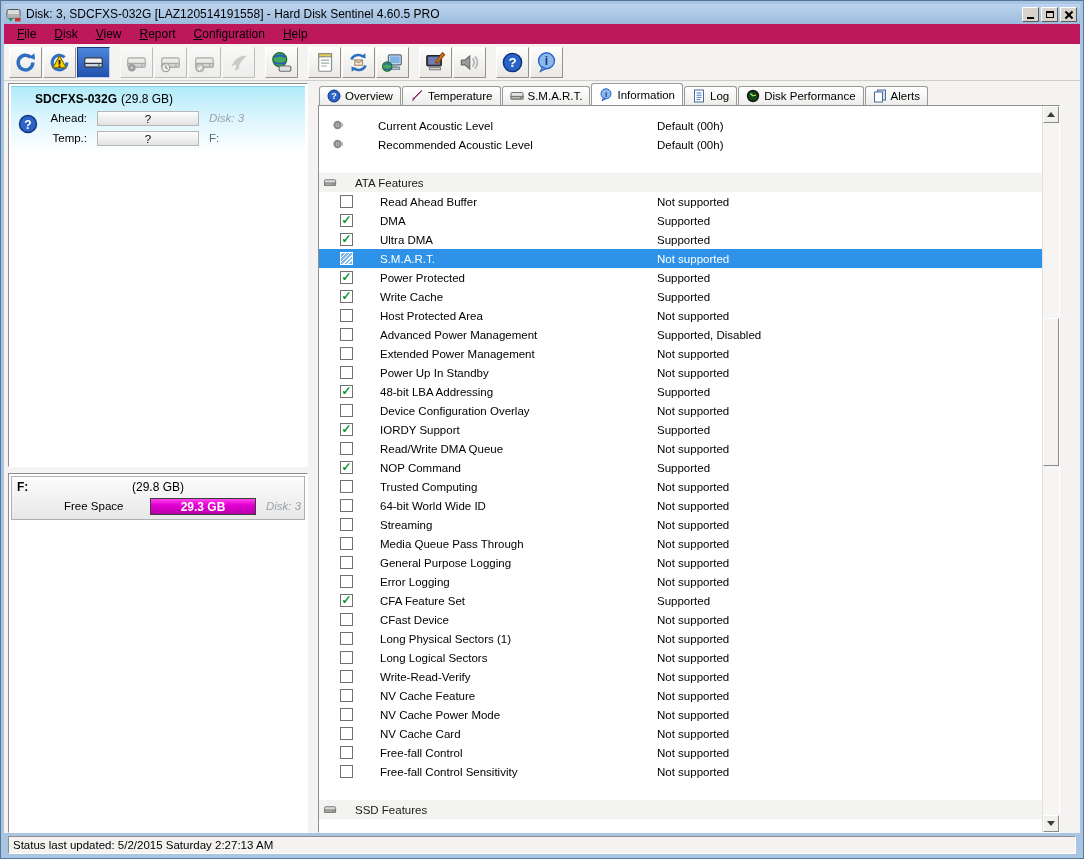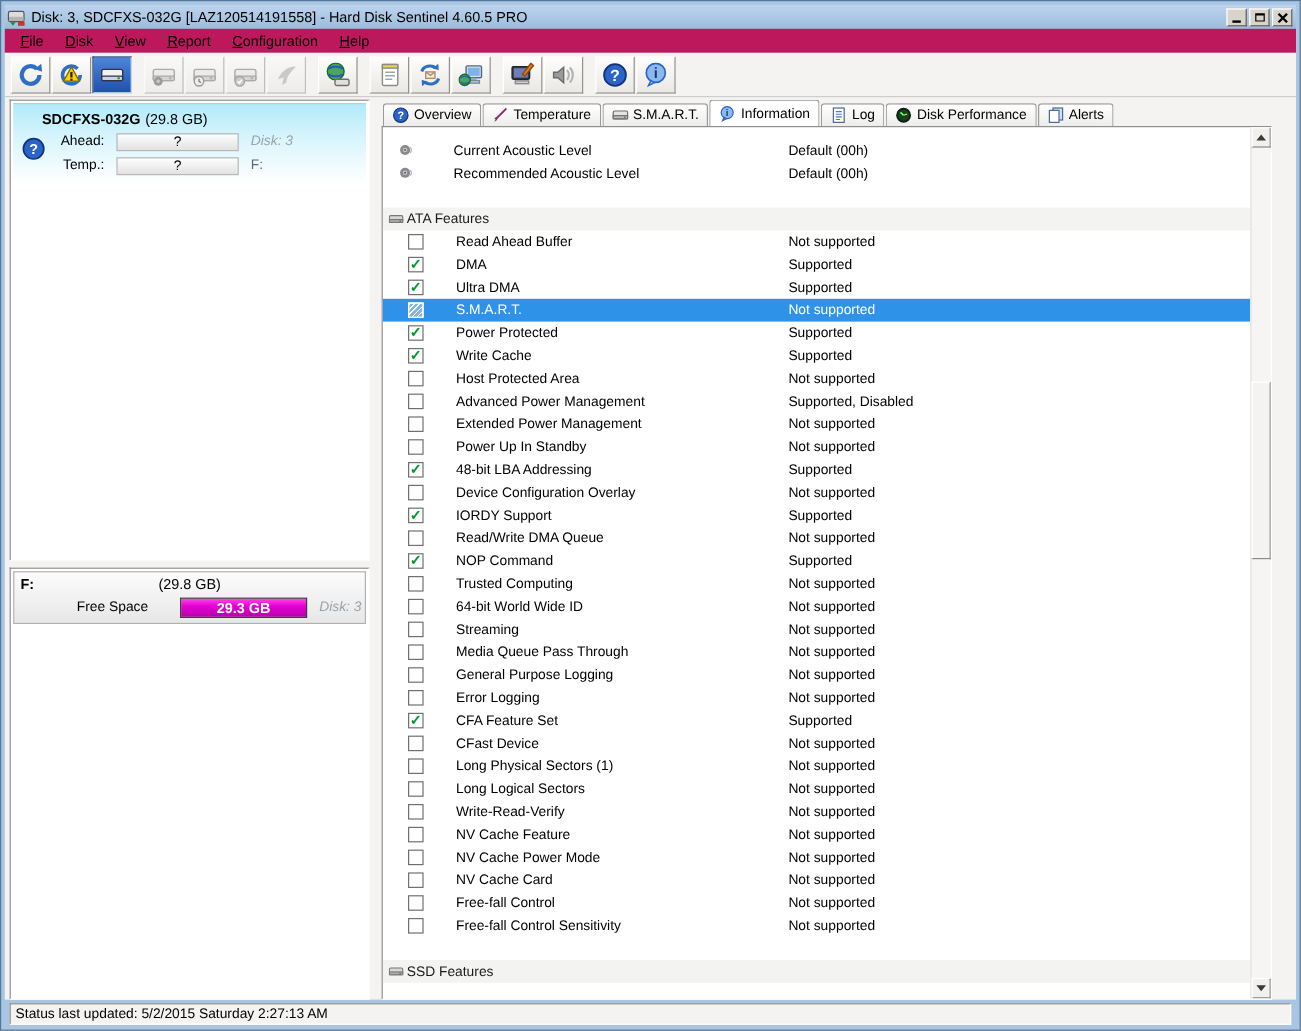--- a/index.html
+++ b/index.html
@@ -90,21 +90,21 @@
               border-color:#8e8e8e #fff #fff #8e8e8e; display:flex; overflow:hidden; }
   .list { flex:1; min-width:0; padding-top:10px; overflow:hidden; }
 
   .lrow { height:19px; position:relative; display:flex; align-items:center; }
   .lrow .value { position:absolute; left:338px; white-space:nowrap; }
   .lrow.gap { height:19px; }
   .toprow .licon { position:absolute; left:13px; top:3px; }
   .toprow .tlabel { position:absolute; left:31px;margin-left:28px; }
   .sect { background:#f3f3f1; }
   .sect .licon { position:absolute; left:5px; top:3px; }
-  .sect .stitle { position:absolute; left:20px; color:#1a1a1a; }
+  .sect .stitle { position:absolute; left:36px; color:#1a1a1a; }
   .feat .flabel { position:absolute; left:38px; white-space:nowrap;padding-left:23px; }
   .cb { position:absolute; left:21px; top:3px; width:13px; height:13px; background:#fff;
         border:1px solid #707070; display:flex; align-items:center; justify-content:center; }
   .cb.checked::after { content:"✓"; color:#009a2c; font-weight:bold; font-size:12px;
                        line-height:11px; }
   .cb.hatched { border:1px solid #fff;
         background-image:repeating-linear-gradient(135deg,#ffffff 0 1px,#7fb8e8 1px 3px); }
   .lrow.selected { background:var(--sel,#2e93e8); color:#fff; }
 
   

